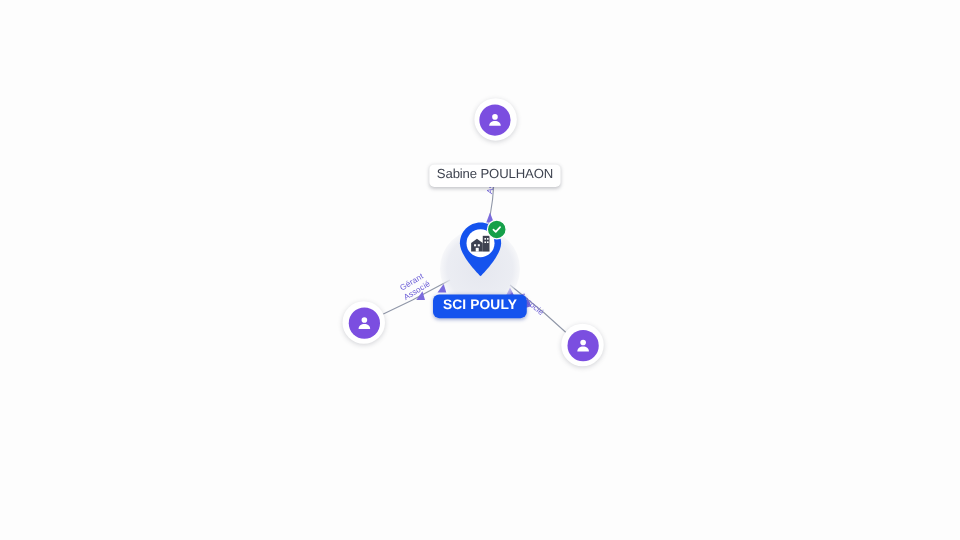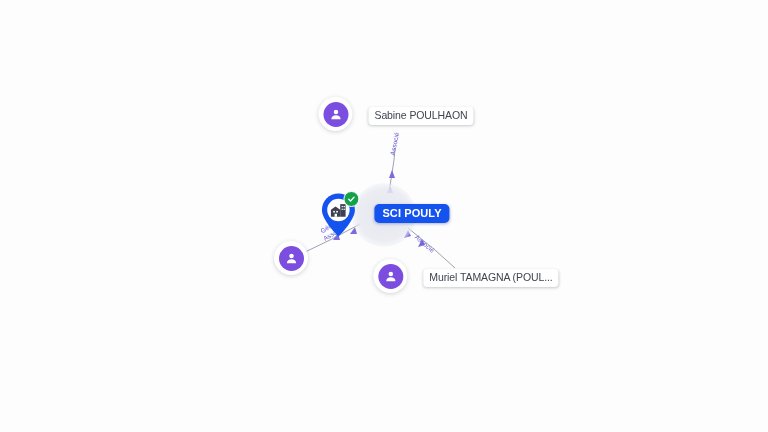--- a/index.html
+++ b/index.html
@@ -31,21 +31,21 @@
   
   .node {
     position: absolute;
     width: 0;
     height: 0;
   }
   .node-inner {
     position: absolute;
     transform: translate(-50%, -50%);
     display: flex;
-    flex-direction: row;
+    flex-direction: column;
     align-items: center;
     gap: 16px;
   }
 
   
   .avatar-ring {
     width: 34px;
     height: 34px;
     border-radius: 50%;
     background: #ffffff;
@@ -216,21 +216,20 @@
   <div class="node" style="left:466px; top:276px;">
     <div class="node-inner">
       <div class="avatar-ring">
         <div class="avatar-disc">
           <svg width="15" height="15" viewBox="0 0 24 24" fill="#ffffff">
             <circle cx="12" cy="8" r="3.6"></circle>
             <path d="M4.6 19.4c0-4.1 3.3-6.2 7.4-6.2s7.4 2.1 7.4 6.2z"></path>
           </svg>
         </div>
       </div>
-      <div class="label-chip">Muriel TAMAGNA (POUL...</div>
     </div>
   </div>
 
   <div class="node" style="left:384px; top:215px;">
     <div class="company-halo"></div>
     <div class="node-inner">
       <div class="pin-wrap">
         <svg width="40" height="48" viewBox="0 0 40 48">
           <path d="M20 2.5 C10.9 2.5 3.5 9.9 3.5 19 C3.5 29.5 20 45.5 20 45.5
                    C20 45.5 36.5 29.5 36.5 19 C36.5 9.9 29.1 2.5 20 2.5 Z" fill="#1553ee"></path>

